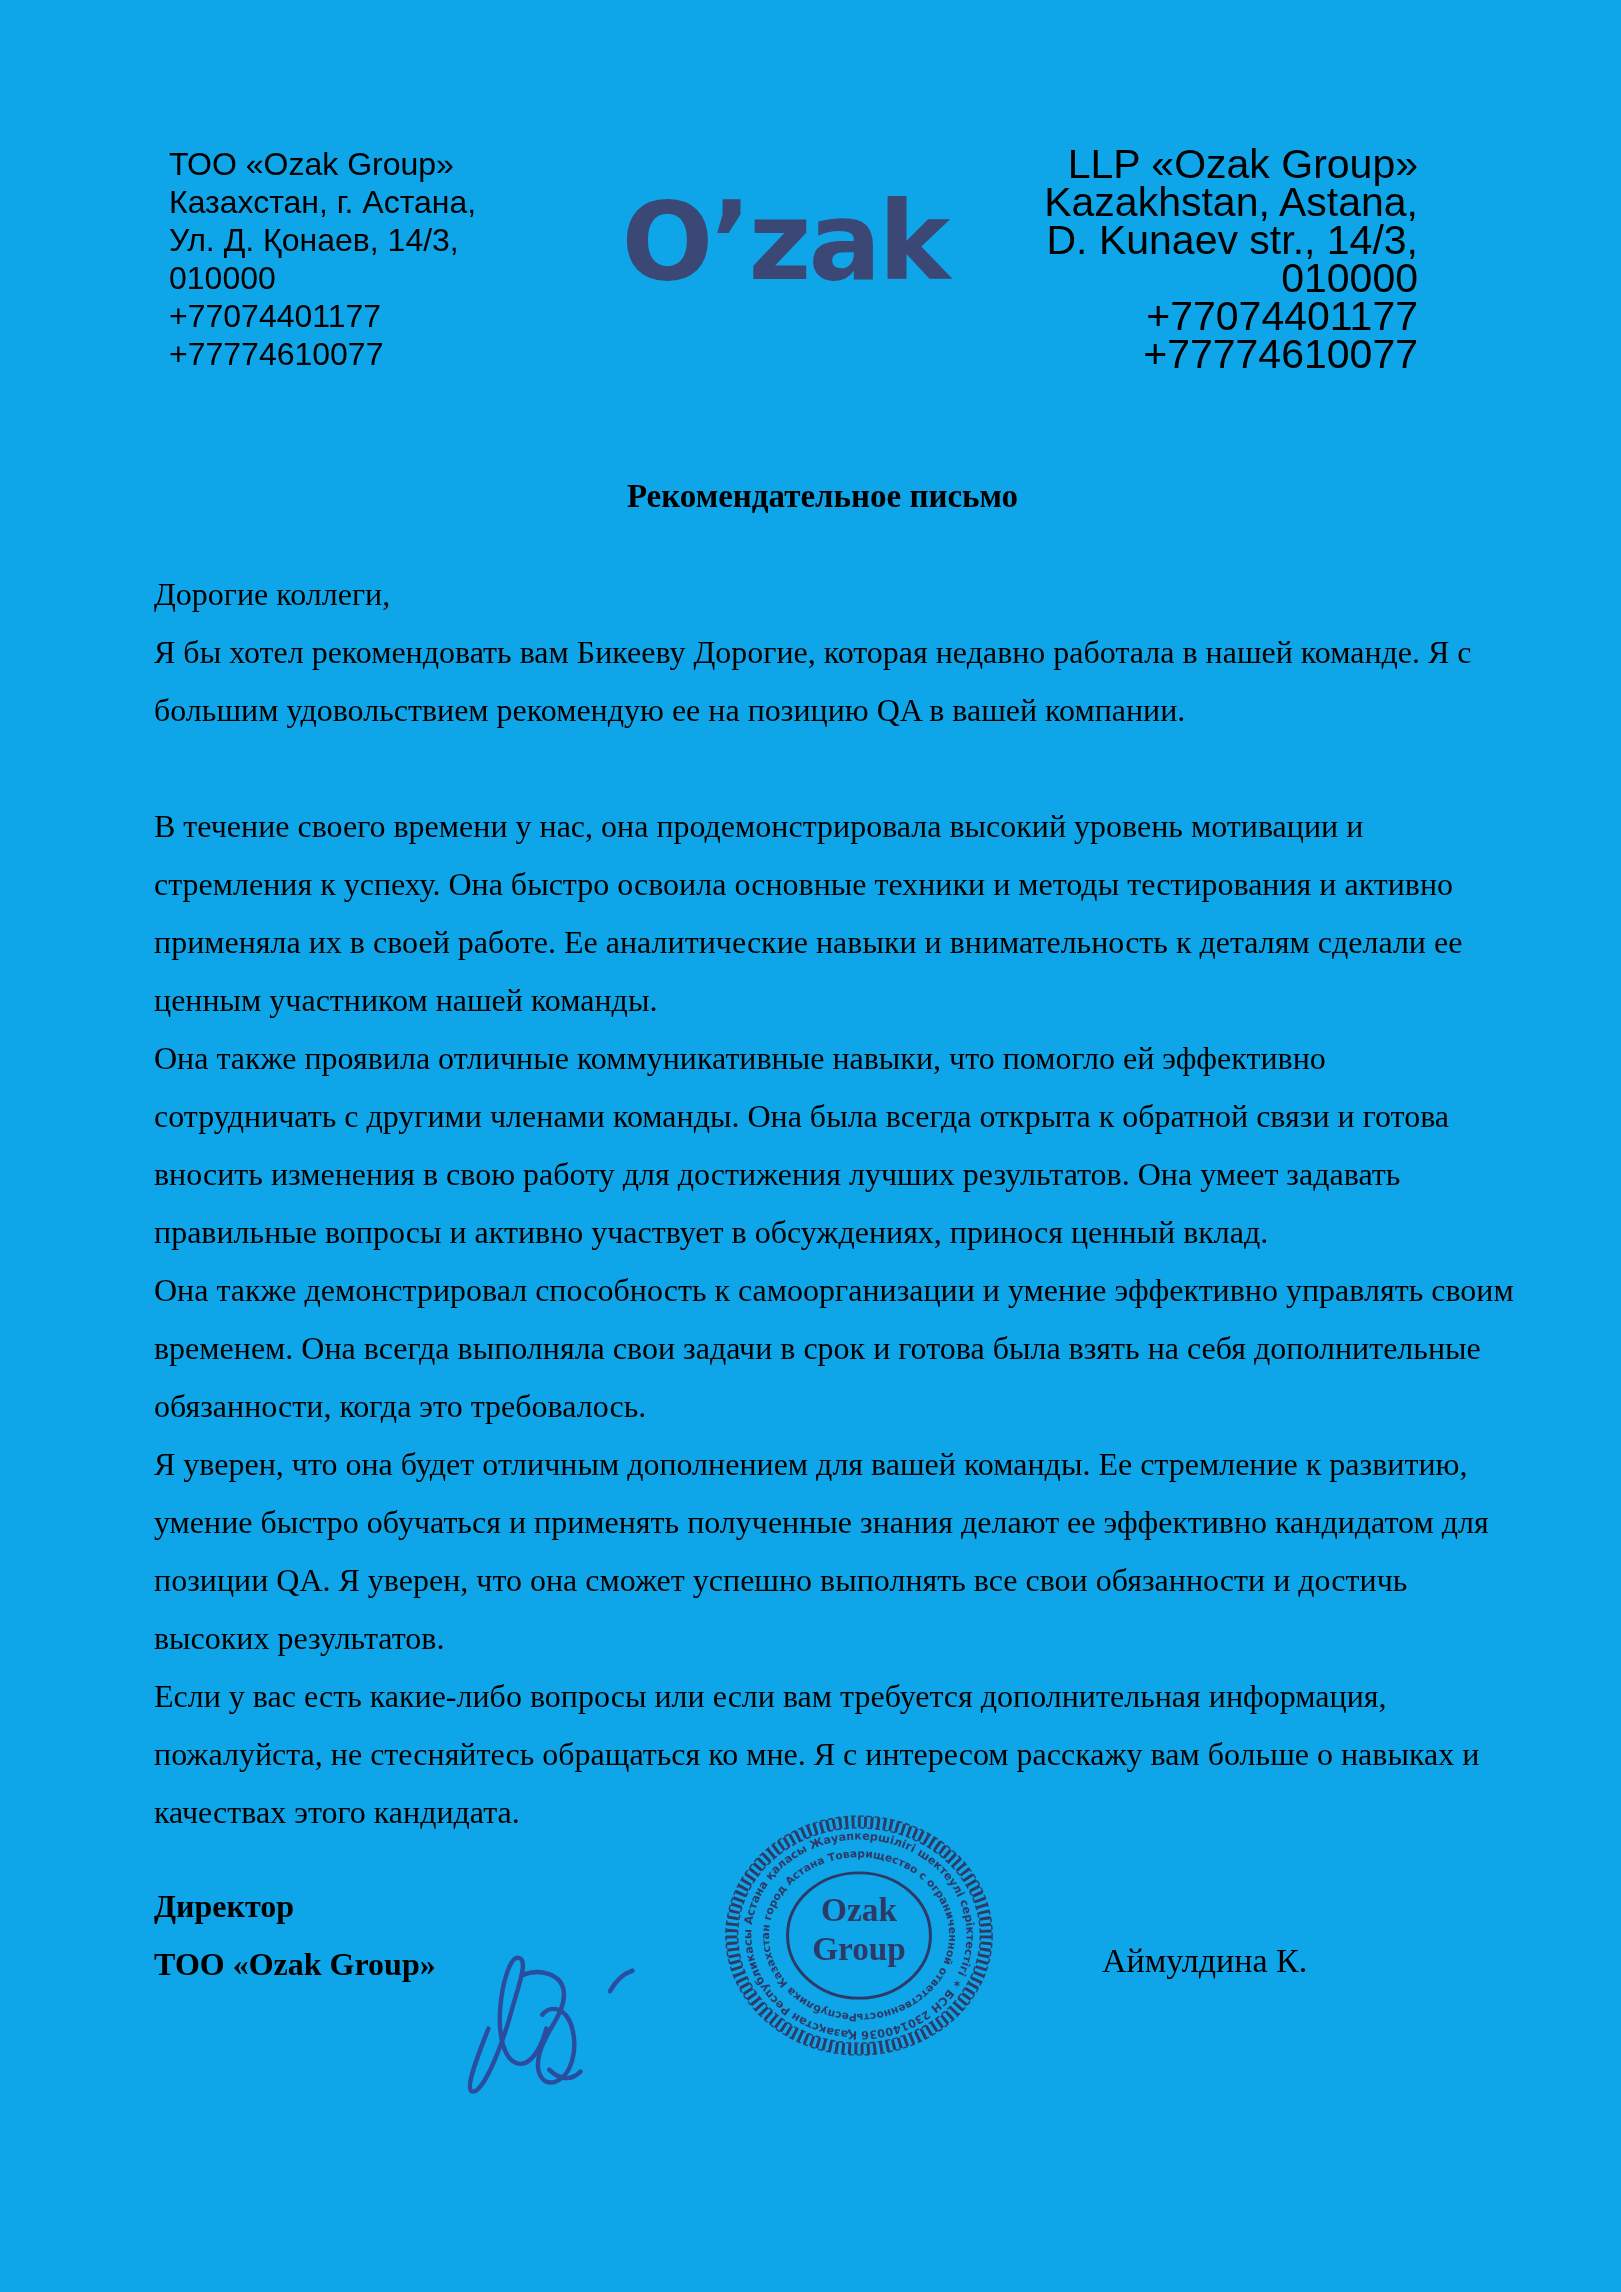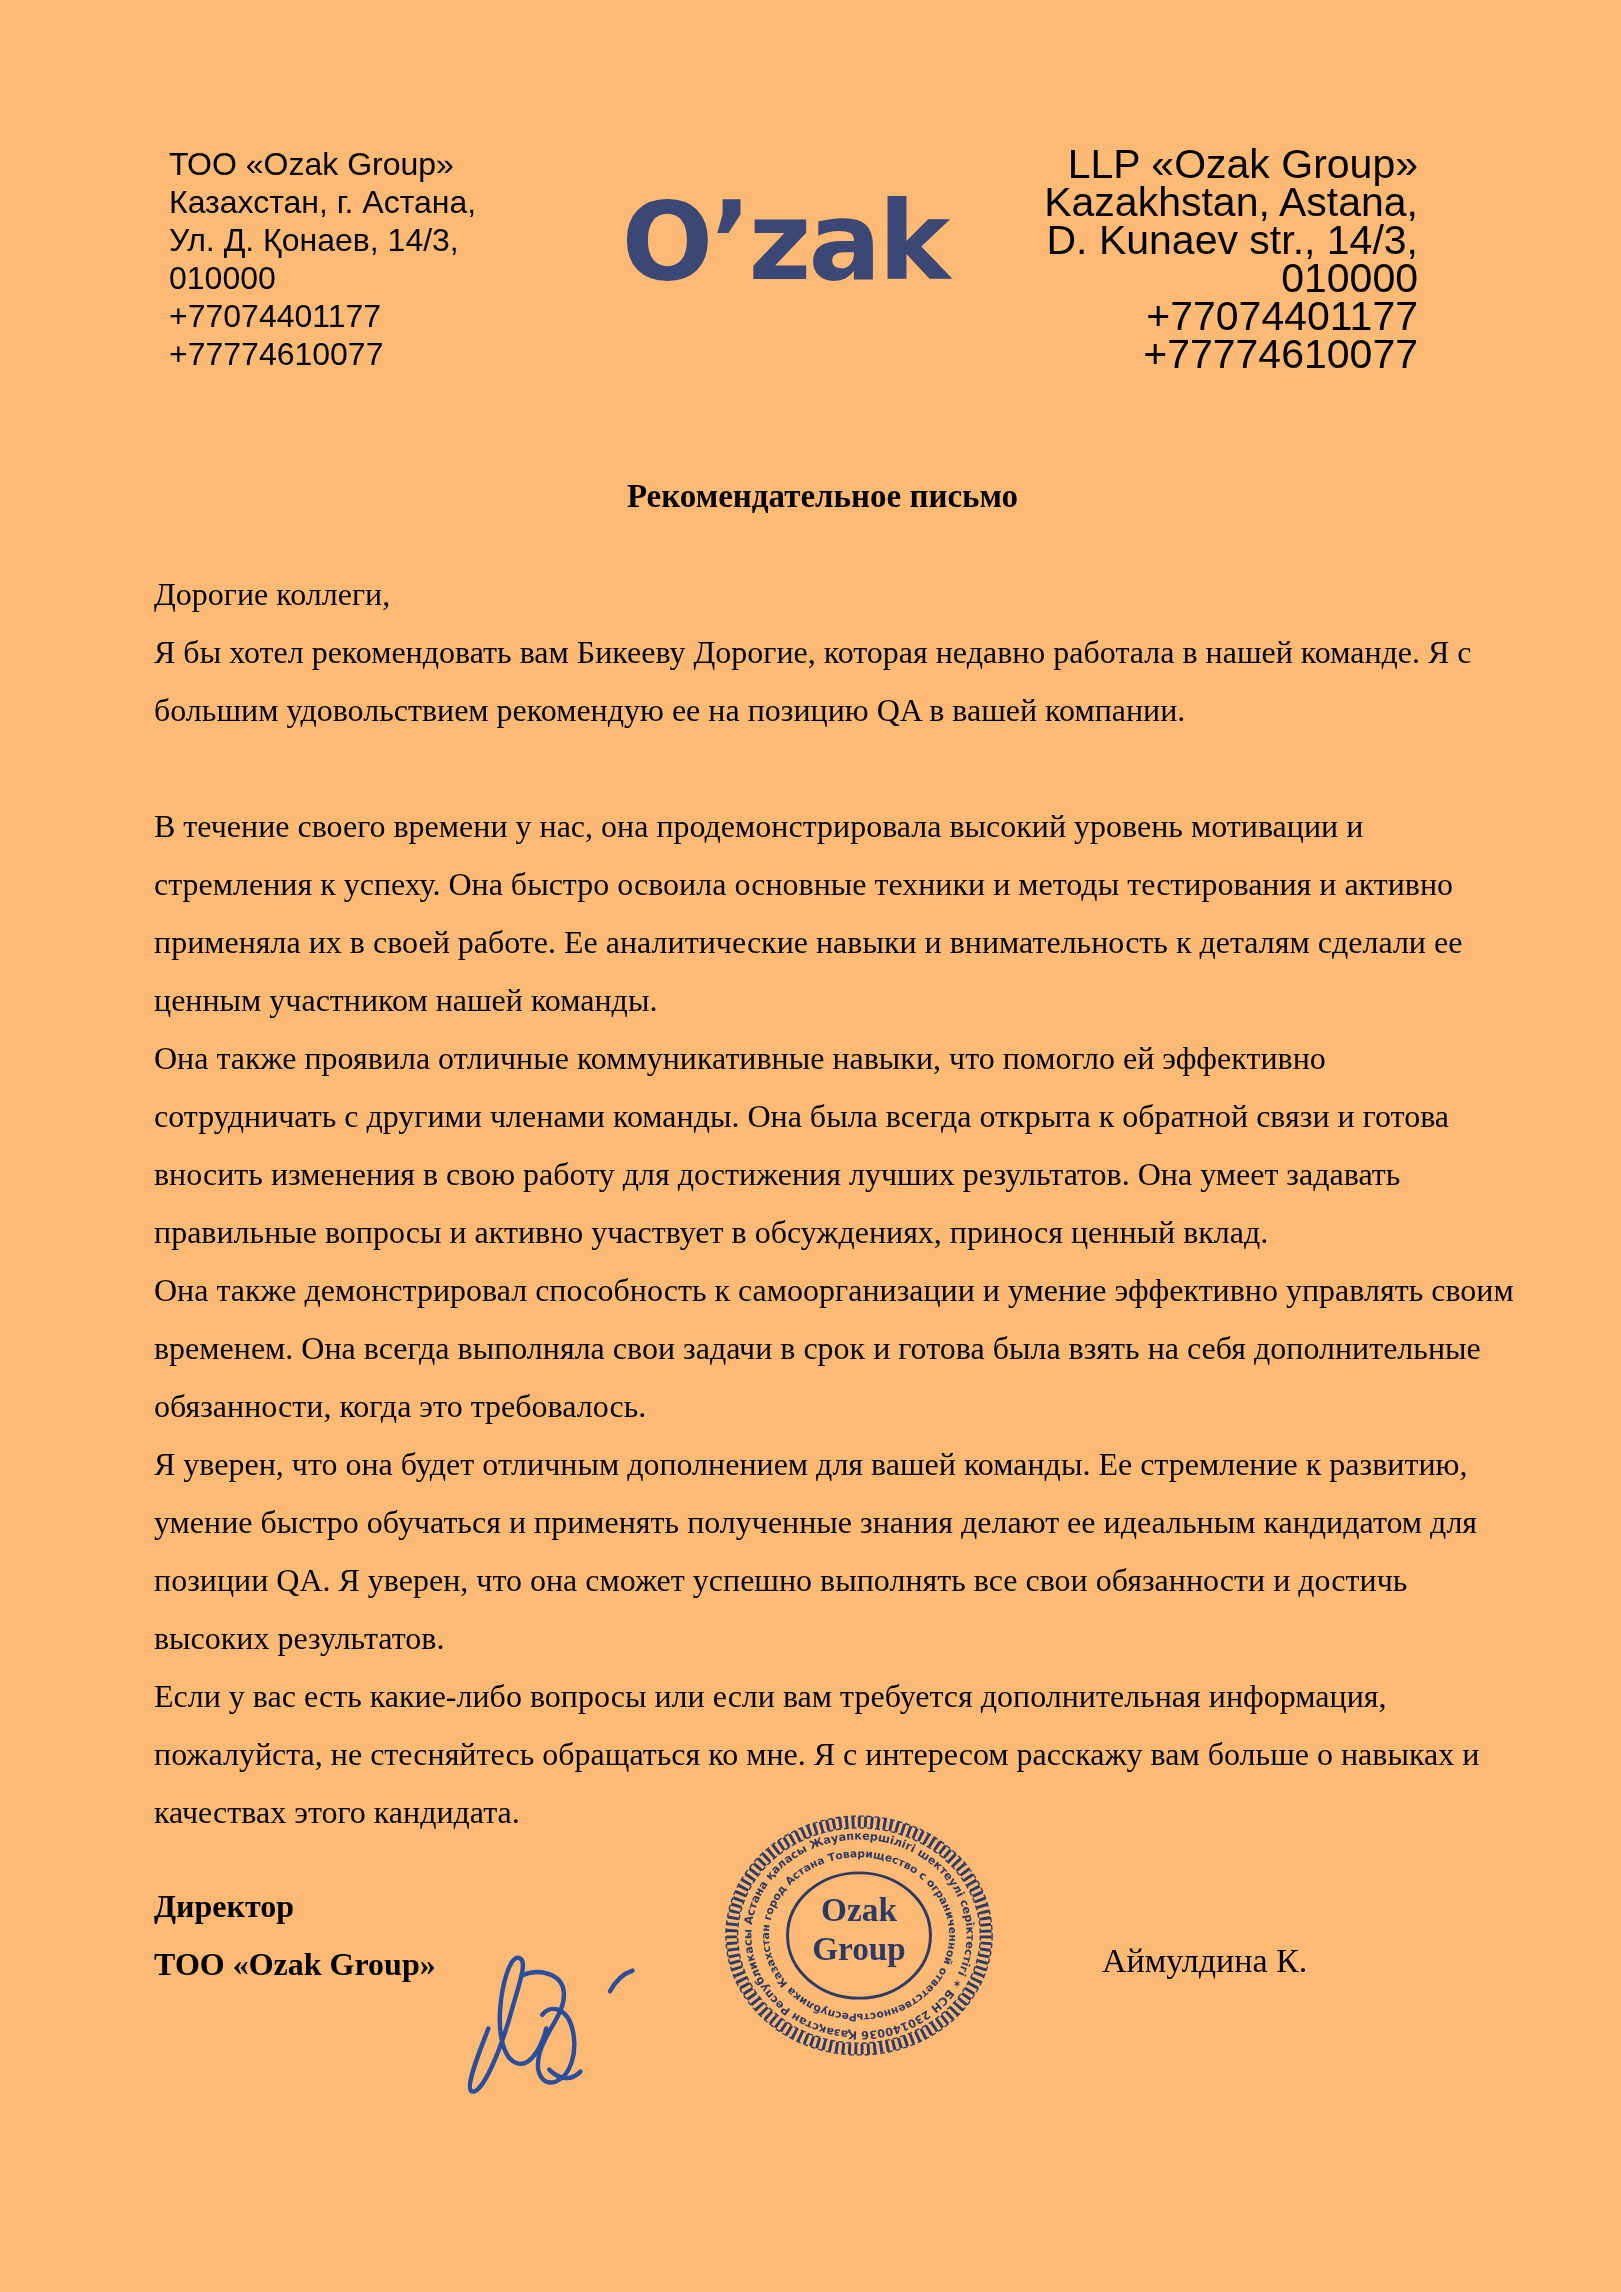--- a/index.html
+++ b/index.html
@@ -1,19 +1,19 @@
 <!DOCTYPE html>
 <html><head>
 <meta charset="utf-8">
 <style>
   html,body{margin:0;padding:0;background:#888;}
   .page{
     position:relative;
     width:1621px;height:2293px;
-    background:#fdba74;
+    background:#0ea5e9;
     font-family:"Liberation Serif", serif;
     color:#000;
     overflow:hidden;
   }
   
   .lh-left{
     position:absolute;left:169px;top:145px;
     font-family:"Liberation Sans", sans-serif;
     font-size:32px;line-height:38px;
     text-align:left;white-space:nowrap;
@@ -107,21 +107,21 @@
     <div class="line">применяла их в своей работе. Ее аналитические навыки и внимательность к деталям сделали ее</div>
     <div class="line">ценным участником нашей команды.</div>
     <div class="line">Она также проявила отличные коммуникативные навыки, что помогло ей эффективно</div>
     <div class="line">сотрудничать с другими членами команды. Она была всегда открыта к обратной связи и готова</div>
     <div class="line">вносить изменения в свою работу для достижения лучших результатов. Она умеет задавать</div>
     <div class="line">правильные вопросы и активно участвует в обсуждениях, принося ценный вклад.</div>
     <div class="line">Она также демонстрировал способность к самоорганизации и умение эффективно управлять своим</div>
     <div class="line">временем. Она всегда выполняла свои задачи в срок и готова была взять на себя дополнительные</div>
     <div class="line">обязанности, когда это требовалось.</div>
     <div class="line">Я уверен, что она будет отличным дополнением для вашей команды. Ее стремление к развитию,</div>
-    <div class="line">умение быстро обучаться и применять полученные знания делают ее идеальным кандидатом для</div>
+    <div class="line">умение быстро обучаться и применять полученные знания делают ее эффективно кандидатом для</div>
     <div class="line">позиции QA. Я уверен, что она сможет успешно выполнять все свои обязанности и достичь</div>
     <div class="line">высоких результатов.</div>
     <div class="line">Если у вас есть какие-либо вопросы или если вам требуется дополнительная информация,</div>
     <div class="line">пожалуйста, не стесняйтесь обращаться ко мне. Я с интересом расскажу вам больше о навыках и</div>
     <div class="line">качествах этого кандидата.</div>
   </div>
 
   <div class="sig-role">Директор</div>
   <div class="sig-company">ТОО «Ozak Group»</div>
   <div class="signer-name">Аймулдина К.</div>

